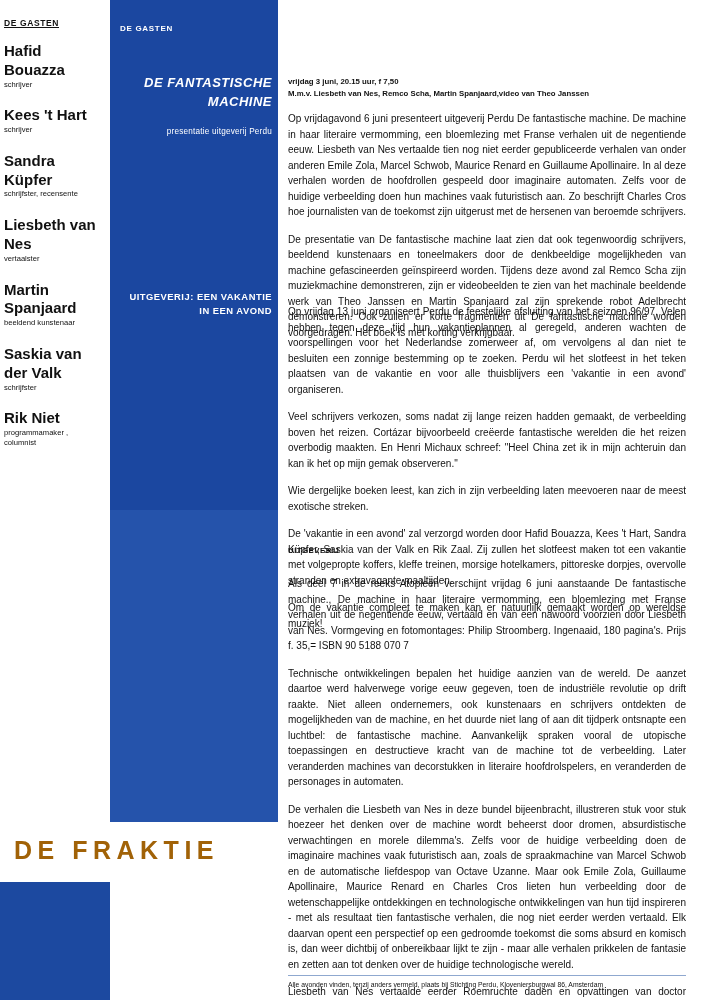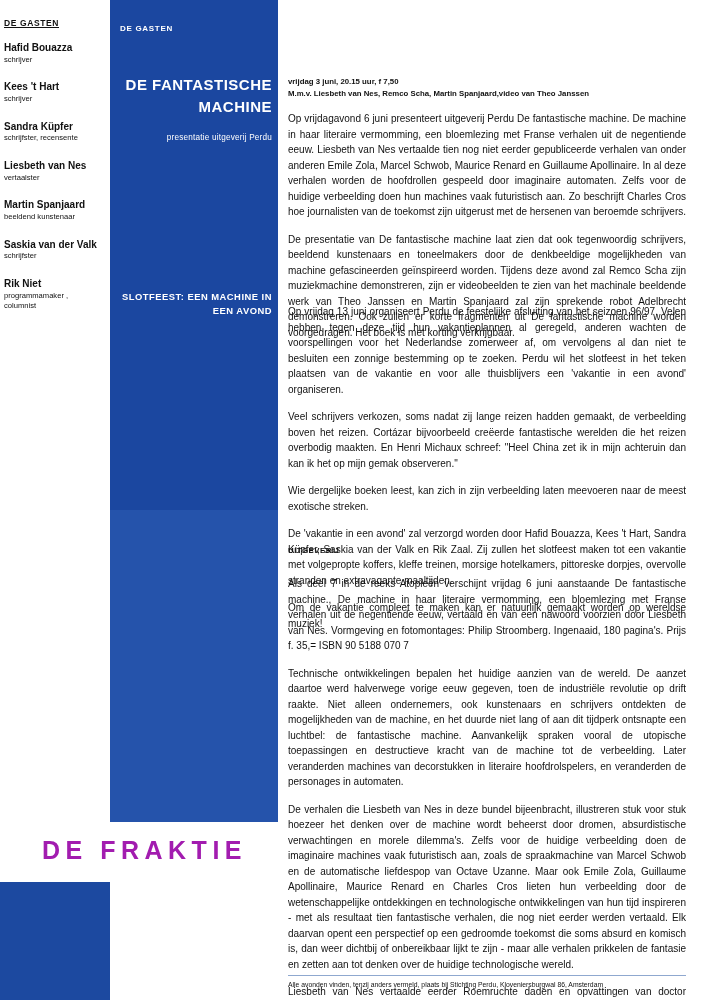--- a/index.html
+++ b/index.html
@@ -32,55 +32,55 @@
     position:absolute; left:0; top:18px; width:104px;
     padding-right:6px;
     text-align:left;
   }
   .guests .section-title {
     font-size:8.5px; font-weight:bold; letter-spacing:0.6px;
     margin:0 0 14px 4px; color:#111;text-decoration:underline;
   }
   .guest { margin:0 0 17px 4px; }
   .guest .name {
-    font-size:10px; font-weight:bold; color:#111; line-height:1.25;
+    font-size:15px; font-weight:bold; color:#111; line-height:1.25;
   }
   .guest .role {
     font-size:7.6px; color:#111; line-height:1.3; text-align:left;
     padding-right:2px;
   }
 
   
   .evenings-label {
     position:absolute; left:120px; top:24px;
     font-size:8px; font-weight:bold; color:#ffffff; letter-spacing:0.7px;
   }
   .blue-title-1 {
     position:absolute; left:120px; top:74px; width:152px;
     text-align:right; color:#ffffff;
   }
   .blue-title-1 .t-main {
-    font-size:15px; font-weight:bold; line-height:1.45; letter-spacing:0.5px;
+    font-size:13px; font-weight:bold; line-height:1.45; letter-spacing:0.5px;font-style:italic;
   }
   .blue-title-1 .t-sub {
     font-size:8.2px; line-height:1.5; margin-top:14px; letter-spacing:0.2px;
   }
   .blue-title-2 {
     position:absolute; left:120px; top:290px; width:152px;
     text-align:right; color:#ffffff;
   }
   .blue-title-2 .t-main {
     font-size:9.4px; font-weight:bold; line-height:1.5; letter-spacing:0.5px;
   }
 
   
   .fraktie {
     position:absolute; left:14px; top:836px; width:300px;
     font-size:25px; font-weight:bold; letter-spacing:5.5px;
-    color:#a21caf; white-space:nowrap;margin-left:28px;
+    color:#a16207; white-space:nowrap;
   }
   .meta {
     font-size:7.8px; font-weight:bold; line-height:1.5; color:#111;
     margin-bottom:8px;
   }
   .meta .line2 { font-weight:bold; }
   p.body {
     font-size:10px; line-height:1.55; color:#111;
     margin:12px 0 7px 0; text-align:justify;
   }
@@ -144,21 +144,21 @@
 </div>
 
 <div class="evenings-label">DE GASTEN</div>
 
 <div class="blue-title-1">
   <div class="t-main">DE FANTASTISCHE MACHINE</div>
   <div class="t-sub">presentatie uitgeverij Perdu</div>
 </div>
 
 <div class="blue-title-2">
-  <div class="t-main">SLOTFEEST: EEN MACHINE IN EEN AVOND</div>
+  <div class="t-main">UITGEVERIJ: EEN VAKANTIE IN EEN AVOND</div>
 </div>
 
 <div class="fraktie">DE FRAKTIE</div>
 
 <div id="grp-1">
   <div class="meta">
     <div>vrijdag 3 juni, 20.15 uur, f 7,50</div>
     <div class="line2">M.m.v. Liesbeth van Nes, Remco Scha, Martin Spanjaard,video van Theo Janssen</div>
   </div>
   <p class="body">Op vrijdagavond 6 juni presenteert uitgeverij Perdu De fantastische machine. De machine in haar literaire vermomming, een bloemlezing met Franse verhalen uit de negentiende eeuw. Liesbeth van Nes vertaalde tien nog niet eerder gepubliceerde verhalen van onder anderen Emile Zola, Marcel Schwob, Maurice Renard en Guillaume Apollinaire. In al deze verhalen worden de hoofdrollen gespeeld door imaginaire automaten. Zelfs voor de huidige verbeelding doen hun machines vaak futuristisch aan. Zo beschrijft Charles Cros hoe journalisten van de toekomst zijn uitgerust met de hersenen van beroemde schrijvers.</p>

